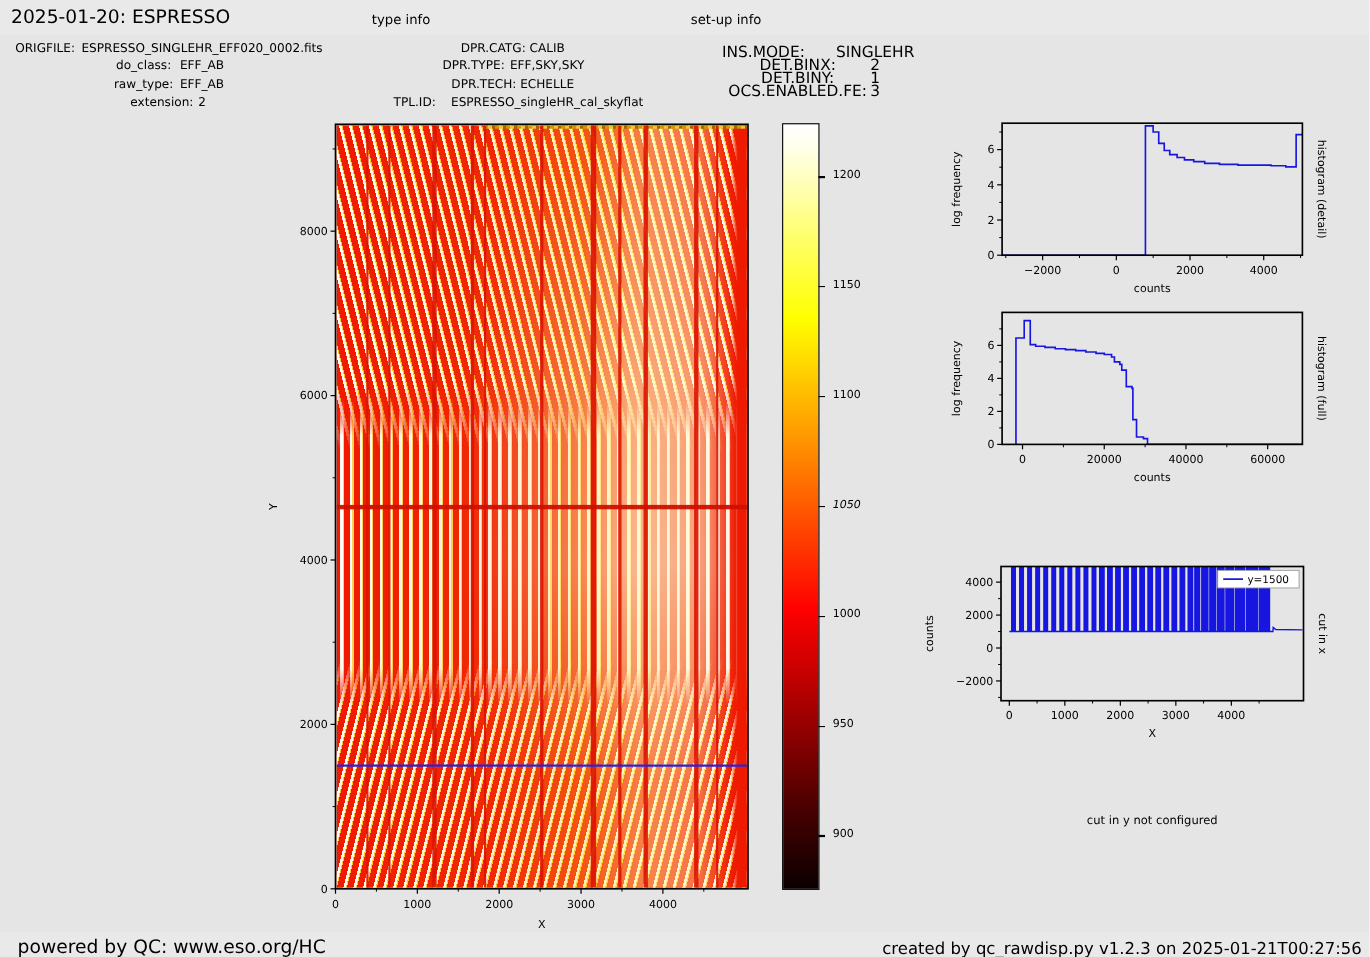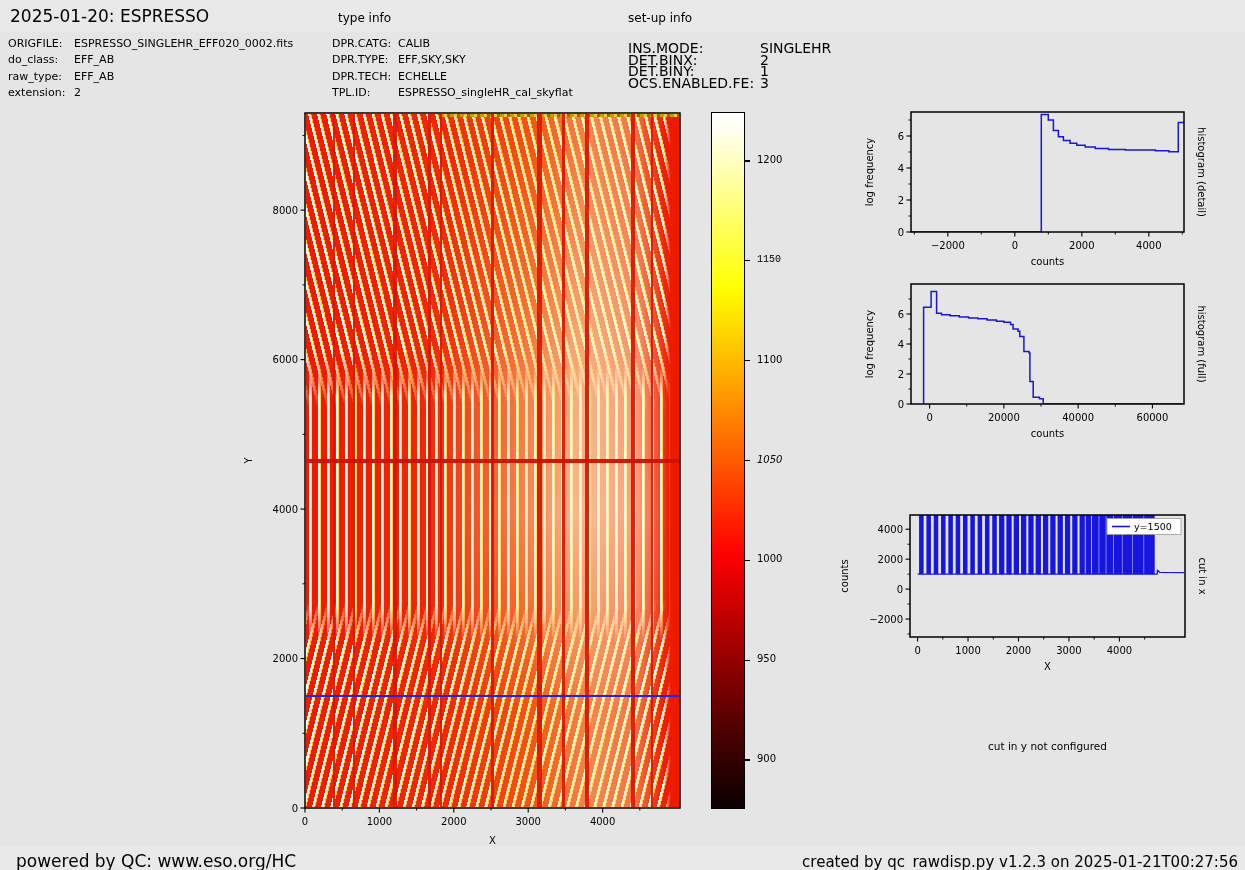--- a/index.html
+++ b/index.html
@@ -5,23 +5,23 @@
   html,body{margin:0;padding:0;background:#fff;}
   #app{position:relative;width:1245px;height:870px;background:#e5e5e5;overflow:hidden;
        font-family:"DejaVu Sans","Liberation Sans",sans-serif;color:#000;}
   .band{position:absolute;left:0;width:1245px;background:#e9e9e9;}
   #header-band{top:0;height:32px;}
   #footer-band{top:847px;height:23px;}
   #page-title{position:absolute;left:10px;top:6px;font-size:17px;}
   .sec-title{position:absolute;top:11px;font-size:12px;}
   #type-info-title{left:338px;}
   #setup-info-title{left:628px;}
-  .info-block{position:absolute;font-size:11px;line-height:16.4px;}
+  .info-block{position:absolute;font-size:11px;line-height:16.4px;text-align:center;}
   #file-info{left:8px;top:36px;}
-  #type-info{left:332px;top:36px;}
+  #type-info{left:344px;top:36px;}
   #setup-info{left:628px;top:43px;font-size:14px;line-height:11.7px;}
   .row{white-space:nowrap;}
   .row .lbl{display:inline-block;}
   #file-info .lbl{width:66px;}
   #type-info .lbl{width:66px;}
   #setup-info .lbl{width:132px;}
   #footer-left{position:absolute;left:16px;top:851px;font-size:17px;}
   #footer-right{position:absolute;right:7px;top:853px;font-size:15px;}
   #cut-y-msg{position:absolute;left:905px;top:740px;width:285px;text-align:center;font-size:10.5px;}
 
@@ -316,16 +316,16 @@
     <div class="cb-lab" style="left: 757px; top: 753.069px;">900</div>
     <div class="cb-tick" style="left: 744px; top: 659.613px;"></div>
     <div class="cb-lab" style="left: 757px; top: 653.213px;">950</div>
     <div class="cb-tick" style="left: 744px; top: 559.756px;"></div>
     <div class="cb-lab" style="left: 757px; top: 553.356px;">1000</div>
     <div class="cb-tick" style="left: 744px; top: 459.9px;"></div>
     <div class="cb-lab" style="left: 757px; top: 453.5px; font-style: italic;">1050</div>
     <div class="cb-tick" style="left: 744px; top: 360.044px;"></div>
     <div class="cb-lab" style="left: 757px; top: 353.644px;">1100</div>
     <div class="cb-tick" style="left: 744px; top: 260.187px;"></div>
-    <div class="cb-lab" style="left: 757px; top: 253.787px; font-family: Liberation Mono, monospace;">1150</div>
+    <div class="cb-lab" style="left: 757px; top: 253.787px;">1150</div>
     <div class="cb-tick" style="left: 744px; top: 160.331px;"></div>
     <div class="cb-lab" style="left: 757px; top: 153.931px;">1200</div>
   </div>
 
 </body></html>

